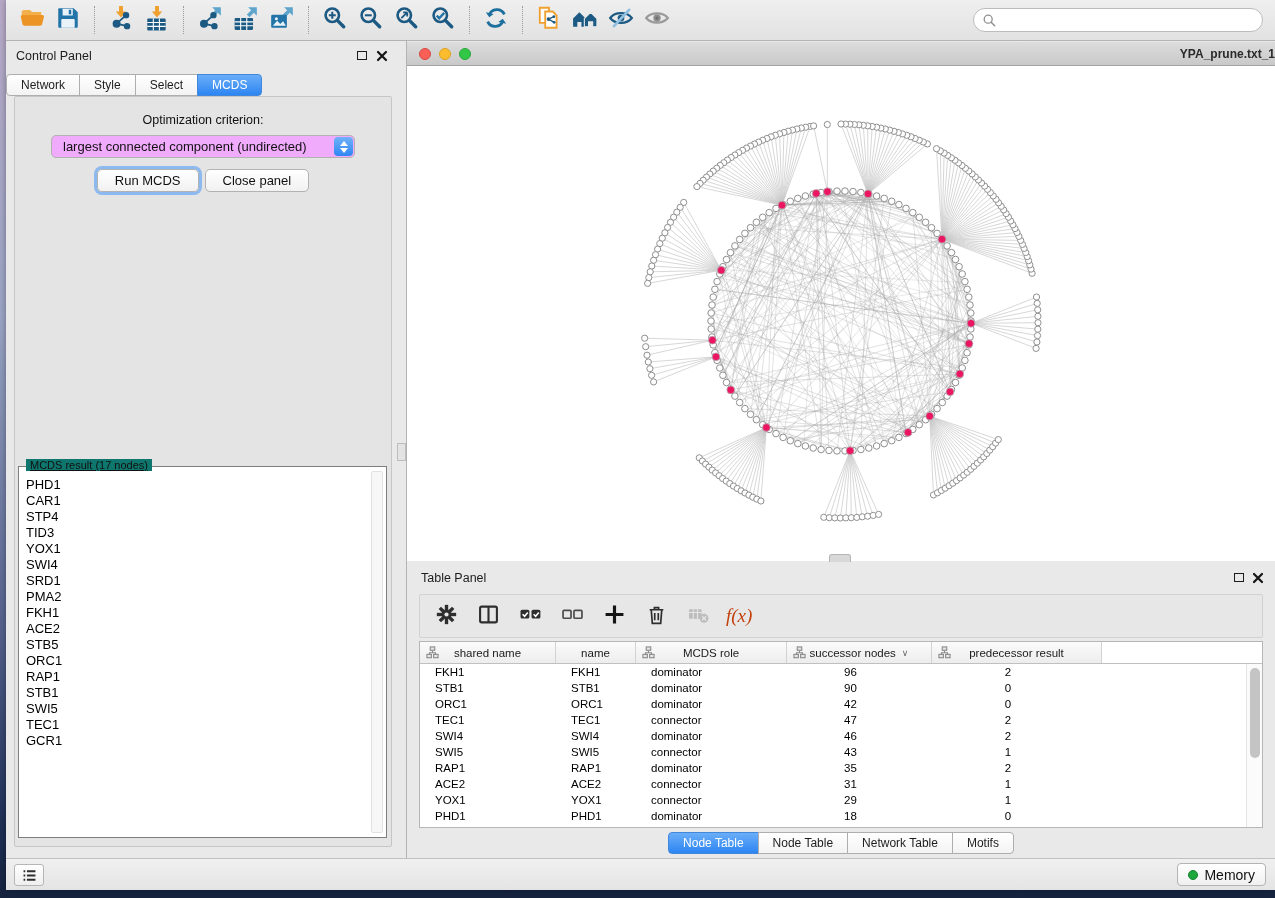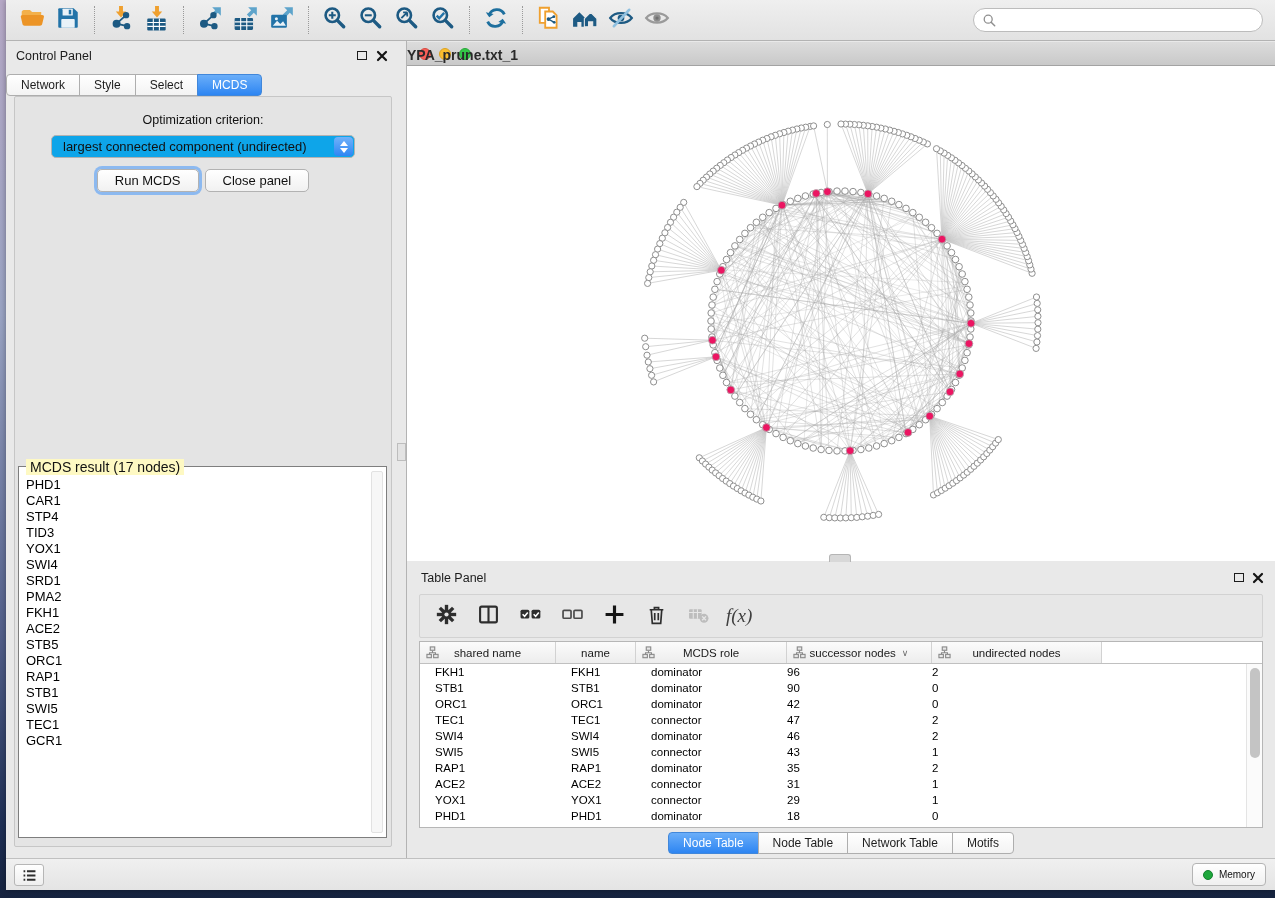--- a/index.html
+++ b/index.html
@@ -27,72 +27,72 @@
   .float-ico { position:absolute; top:10px; width:10px; height:9px; border:1.4px solid #1c1c1c; }
   .close-ico { position:absolute; top:7px; width:12px; height:12px; }
   .close-ico svg { width:12px; height:12px; }
   .cp-tabs { position:absolute; left:0; right:0; top:33px; display:flex; justify-content:flex-start; }
   .seg { background:linear-gradient(#ffffff,#f3f3f3); border:1px solid #aeaeae; margin-left:-1px; height:22px; line-height:20px; font-size:12px; color:#1d1d1d; padding:0 14px; cursor:default; }
   .seg:first-child { border-radius:4px 0 0 4px; margin-left:0; }
   .seg:last-child { border-radius:0 4px 4px 0; }
   .seg.active { background:linear-gradient(#6aaef9,#2d85f2); border-color:#4187da; color:#fff; }
   .cp-body { position:absolute; left:8px; right:8px; top:55px; bottom:11px; background:#e4e4e4; border:1px solid #c6c6c6; border-radius:2px; }
   .opt-label { position:absolute; top:16px; left:0; right:0; text-align:center; font-size:12.5px; color:#111; }
-  .dd { position:absolute; left:36px; right:36px; top:38px; height:23px; background:#0ea5e9; border:1px solid #b2b2b2; border-radius:5px; font-size:13px; color:#111; display:flex; align-items:center; padding-left:11px; }
+  .dd { position:absolute; left:36px; right:36px; top:38px; height:23px; background:#f0abfc; border:1px solid #b2b2b2; border-radius:5px; font-size:13px; color:#111; display:flex; align-items:center; padding-left:11px; }
   .dd-step { position:absolute; right:1px; top:1px; bottom:1px; width:19px; border-radius:4px; background:linear-gradient(#70b2fa,#2f86f3); display:flex; flex-direction:column; align-items:center; justify-content:center; gap:2px; }
   .tri-up { width:0; height:0; border-left:4px solid transparent; border-right:4px solid transparent; border-bottom:5px solid #fff; }
   .tri-dn { width:0; height:0; border-left:4px solid transparent; border-right:4px solid transparent; border-top:5px solid #fff; }
   .btn-row { position:absolute; top:72px; left:0; right:0; display:flex; justify-content:center; gap:6px; }
   .mbtn { background:linear-gradient(#ffffff,#f1f1f1); border:1px solid #b2b2b2; border-radius:5px; height:23px; font-size:13px; color:#111; padding:0 17px; font-family:inherit; }
   .focus-ring { box-shadow:0 0 0 3px rgba(102,166,245,.7); }
   .gbox { position:absolute; left:12px; width:369px; top:425px; height:372px; background:#fff; border:1px solid #7e7e7e; }
-  .gbox-legend { position:absolute; top:-8px; left:7px; background:#fef9c3; padding:0 4px; font-size:14px; color:#111; }
+  .gbox-legend { position:absolute; top:-8px; left:7px; background:#0f766e; padding:0 4px; font-size:11px; color:#111;text-decoration:underline; }
   .mcds-list { position:absolute; left:2px; top:10px; right:18px; bottom:2px; overflow:hidden; }
   .mcds-item { font-size:13px; color:#000; line-height:16px; padding-left:5px; }
   .vtrack { position:absolute; right:3px; top:4px; bottom:4px; width:12px; background:#f7f7f7; border:1px solid #e2e2e2; border-radius:2px; }
 
   
   .vsplit { position:absolute; left:394px; top:0; bottom:0; width:6px; background:#e9e9e9; }
   .vsplit-handle { position:absolute; left:-3px; top:402px; width:9px; height:18px; background:#e3e3e3; border:1px solid #bdbdbd; }
 
   
   .rregion { position:absolute; left:400px; right:0; top:0; bottom:0; border-left:1px solid #b3b3b3; }
   .netwin { position:absolute; left:0; right:0; top:1px; height:519px; background:#fff; }
   .net-titlebar { position:absolute; left:0; right:0; top:0; height:24px; background:linear-gradient(#dcdcdc,#c9c9c9); border-bottom:1px solid #a3a3a3; }
   .light { position:absolute; top:6px; width:12px; height:12px; border-radius:50%; }
-  .net-title { position:absolute; left:0; right:0; top:5px; text-align:left; font-size:14px; font-weight:bold; color:#2a2a2a; }
+  .net-title { position:absolute; left:0; right:0; top:5px; text-align:right; font-size:12px; font-weight:bold; color:#2a2a2a; }
   .net-canvas { position:absolute; left:0; right:0; top:24px; bottom:0; background:#fff; overflow:hidden; }
   .hsplit-handle { position:absolute; left:422px; bottom:-1px; width:22px; height:8px; background:#d8d8d8; border:1px solid #b5b5b5; border-bottom:none; border-radius:3px 3px 0 0; }
 
   
   .tpanel { position:absolute; left:0; right:0; top:521px; bottom:0; background:#e9e9e9; }
   .tp-header { position:absolute; left:0; right:0; top:0; height:28px; }
   .tp-toolbar { position:absolute; left:12px; right:12px; top:32px; height:44px; background:#e7e7e7; border:1px solid #d2d2d2; border-radius:2px; display:flex; align-items:center; padding-left:12px; gap:14px; }
   .tt-btn { width:28px; height:28px; display:flex; align-items:center; justify-content:center; }
   .tt-btn svg { width:21px; height:21px; }
-  .fx { font-family:"Liberation Serif",serif; font-style:italic; font-size:19px; color:#404040; }
+  .fx { font-family:"Liberation Serif",serif; font-style:italic; font-size:19px; color:#c2410c; }
   .tbl { position:absolute; left:12px; right:12px; top:79px; height:187px; background:#fff; border:1px solid #b6b6b6; }
   .thead { display:flex; height:22px; border-bottom:1px solid #c0c0c0; font-size:11.5px; color:#1a1a1a; }
   .th { position:relative; background:linear-gradient(#fbfbfb,#ededed); border-right:1px solid #d2d2d2; display:flex; align-items:center; justify-content:center; gap:4px; }
   .th .tree { position:absolute; left:6px; top:4px; }
   .th.filler { background:#fff; border-right:none; flex:1; }
   .sort-v { color:#6a6a6a; font-size:9px; margin-left:2px; }
   .tbody { position:absolute; left:0; right:16px; top:22px; bottom:0; overflow:hidden; }
   .tr { display:flex; height:16px; }
   .td { font-size:11.5px; color:#000; line-height:16px; white-space:nowrap; overflow:hidden; }
   .td.left { padding-left:15px; }
-  .td.right { text-align:left; padding-right:18px; }
+  .td.right { text-align:center; padding-right:18px; }
   .tbl-scroll { position:absolute; right:0; top:22px; bottom:0; width:16px; background:#fbfbfb; border-left:1px solid #e4e4e4; }
   .tbl-thumb { position:absolute; left:2.5px; top:4px; width:10px; height:90px; background:#c4c4c4; border-radius:5px; }
   .tp-tabs { position:absolute; left:0; right:0; top:270px; display:flex; justify-content:center; }
 
   
   .statusbar { position:absolute; left:0; right:0; bottom:0; height:32px; background:linear-gradient(#f0f0f0,#e4e4e4); border-top:1px solid #c0c0c0; }
   .sb-btn { position:absolute; left:8px; top:5px; width:30px; height:22px; background:linear-gradient(#fff,#efefef); border:1px solid #b6b6b6; border-radius:3px; display:flex; align-items:center; justify-content:center; }
-  .mem-btn { position:absolute; right:9px; top:4px; height:23px; background:linear-gradient(#fff,#f0f0f0); border:1px solid #b4b4b4; border-radius:4px; display:flex; align-items:center; padding:8px 10px; gap:6px; font-size:10px; color:#111; }
+  .mem-btn { position:absolute; right:9px; top:4px; height:23px; background:linear-gradient(#fff,#f0f0f0); border:1px solid #b4b4b4; border-radius:4px; display:flex; align-items:center; padding:8px 10px; gap:6px; font-size:14px; color:#111; }
   .mem-dot { width:10px; height:10px; border-radius:50%; background:#1ea73c; border:1px solid #158030; }
 </style>
 </head>
 <body>
 
 <div class="window">
 
   <div class="toolbar">
     <div class="tb-icons" id="tbIcons">
         <div class="tb-btn">
@@ -1192,21 +1192,21 @@
               </div>
               <div class="th" style="width:170px">
                 <svg class="tree" width="13" height="13" viewBox="0 0 14 14">
                   <g fill="#e7e7e7" stroke="#8a8a8a" stroke-width="1.2">
                     <path d="M7 5v2M3.8 9V7.2h6.4V9" fill="none"></path>
                     <rect x="4.6" y="1" width="4.8" height="3.6"></rect>
                     <rect x="1" y="9" width="4.8" height="3.6"></rect>
                     <rect x="8.2" y="9" width="4.8" height="3.6"></rect>
                   </g>
                 </svg>
-                <span>undirected nodes</span>
+                <span>predecessor result</span>
               </div>
               <div class="th filler"></div>
             </div>
           <div class="tbody" id="tBody">
               <div class="tr">
                 <div class="td left" style="width:136px">FKH1</div>
                 <div class="td left" style="width:80px">FKH1</div>
                 <div class="td left" style="width:151px">dominator</div>
                 <div class="td right" style="width:145px">96</div>
                 <div class="td right" style="width:170px">2</div>

